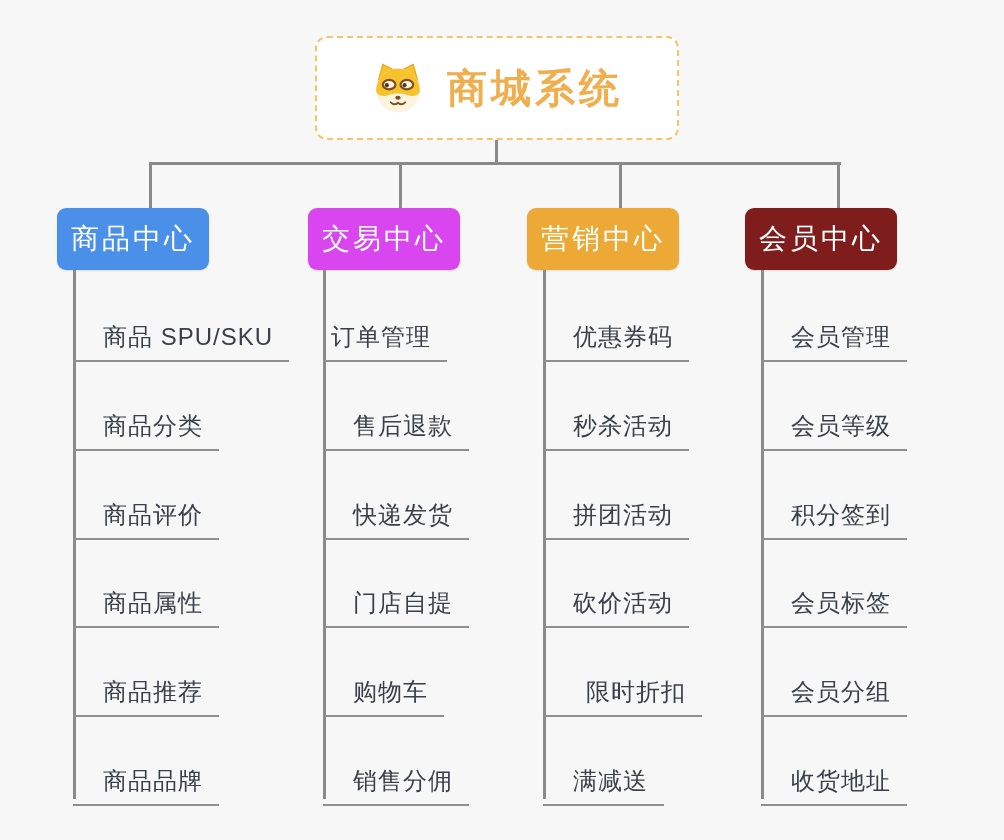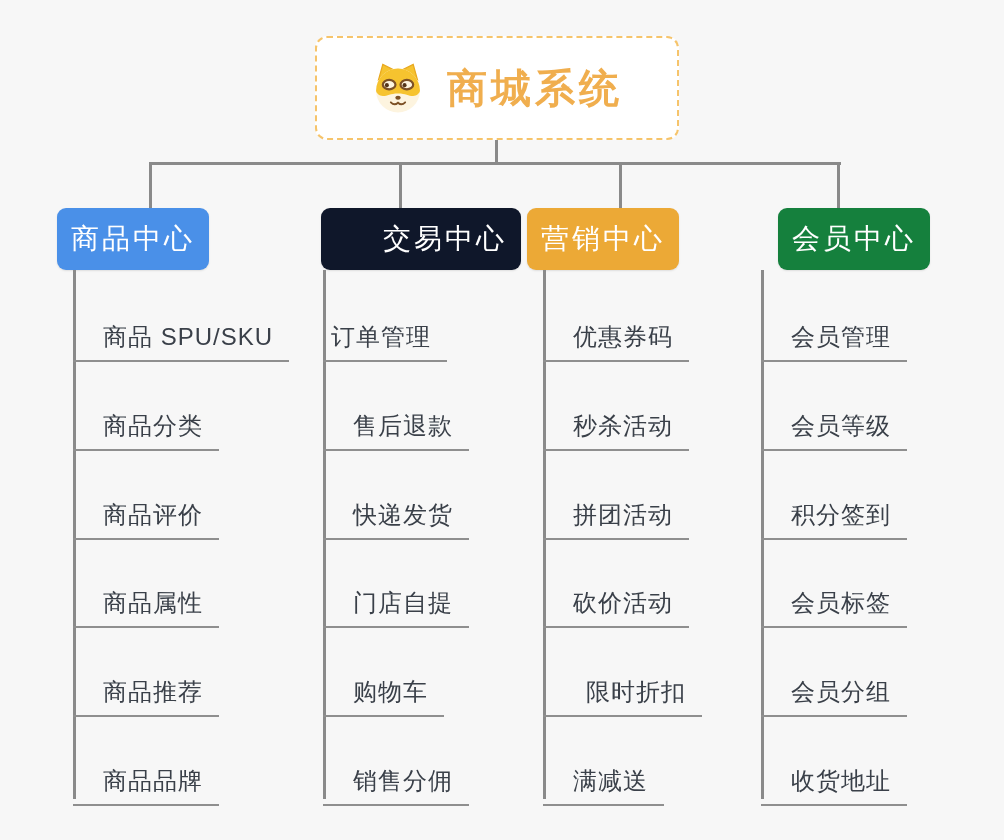--- a/index.html
+++ b/index.html
@@ -75,41 +75,41 @@
     <div class="branch-box" style="left: 57px; background: rgb(74, 144, 232);">
       <span class="branch-label">商品中心</span>
     </div>
     <div class="vline" style="left: 73px; top: 270px; height: 529px;"></div>
     <div class="leaf" style="left: 73px; top: 311px;">商品 SPU/SKU</div>
     <div class="leaf" style="left: 73px; top: 399.8px;">商品分类</div>
     <div class="leaf" style="left: 73px; top: 488.6px;">商品评价</div>
     <div class="leaf" style="left: 73px; top: 577.4px;">商品属性</div>
     <div class="leaf" style="left: 73px; top: 666.2px;">商品推荐</div>
     <div class="leaf" style="left: 73px; top: 755px;">商品品牌</div>
-    <div class="branch-box" style="left: 321px; background: #0f172a; padding-left: 48px;">
+    <div class="branch-box" style="left: 308px; background: #d946ef;">
       <span class="branch-label">交易中心</span>
     </div>
     <div class="vline" style="left: 323px; top: 270px; height: 529px;"></div>
     <div class="leaf" style="left: 323px; top: 311px; padding-left: 8px;">订单管理</div>
     <div class="leaf" style="left: 323px; top: 399.8px;">售后退款</div>
     <div class="leaf" style="left: 323px; top: 488.6px;">快递发货</div>
     <div class="leaf" style="left: 323px; top: 577.4px;">门店自提</div>
     <div class="leaf" style="left: 323px; top: 666.2px;">购物车</div>
     <div class="leaf" style="left: 323px; top: 755px;">销售分佣</div>
     <div class="branch-box" style="left: 527px; background: rgb(236, 169, 54);">
       <span class="branch-label">营销中心</span>
     </div>
     <div class="vline" style="left: 543px; top: 270px; height: 529px;"></div>
     <div class="leaf" style="left: 543px; top: 311px;">优惠券码</div>
     <div class="leaf" style="left: 543px; top: 399.8px;">秒杀活动</div>
     <div class="leaf" style="left: 543px; top: 488.6px;">拼团活动</div>
     <div class="leaf" style="left: 543px; top: 577.4px;">砍价活动</div>
     <div class="leaf" style="left: 543px; top: 666.2px; padding-left: 43px;">限时折扣</div>
     <div class="leaf" style="left: 543px; top: 755px;">满减送</div>
-    <div class="branch-box" style="left: 745px; background: #15803d; margin-left: 33px;">
+    <div class="branch-box" style="left: 745px; background: #7f1d1d;">
       <span class="branch-label">会员中心</span>
     </div>
     <div class="vline" style="left: 761px; top: 270px; height: 529px;"></div>
     <div class="leaf" style="left: 761px; top: 311px;">会员管理</div>
     <div class="leaf" style="left: 761px; top: 399.8px;">会员等级</div>
     <div class="leaf" style="left: 761px; top: 488.6px;">积分签到</div>
     <div class="leaf" style="left: 761px; top: 577.4px;">会员标签</div>
     <div class="leaf" style="left: 761px; top: 666.2px;">会员分组</div>
     <div class="leaf" style="left: 761px; top: 755px;">收货地址</div>
   </div>

